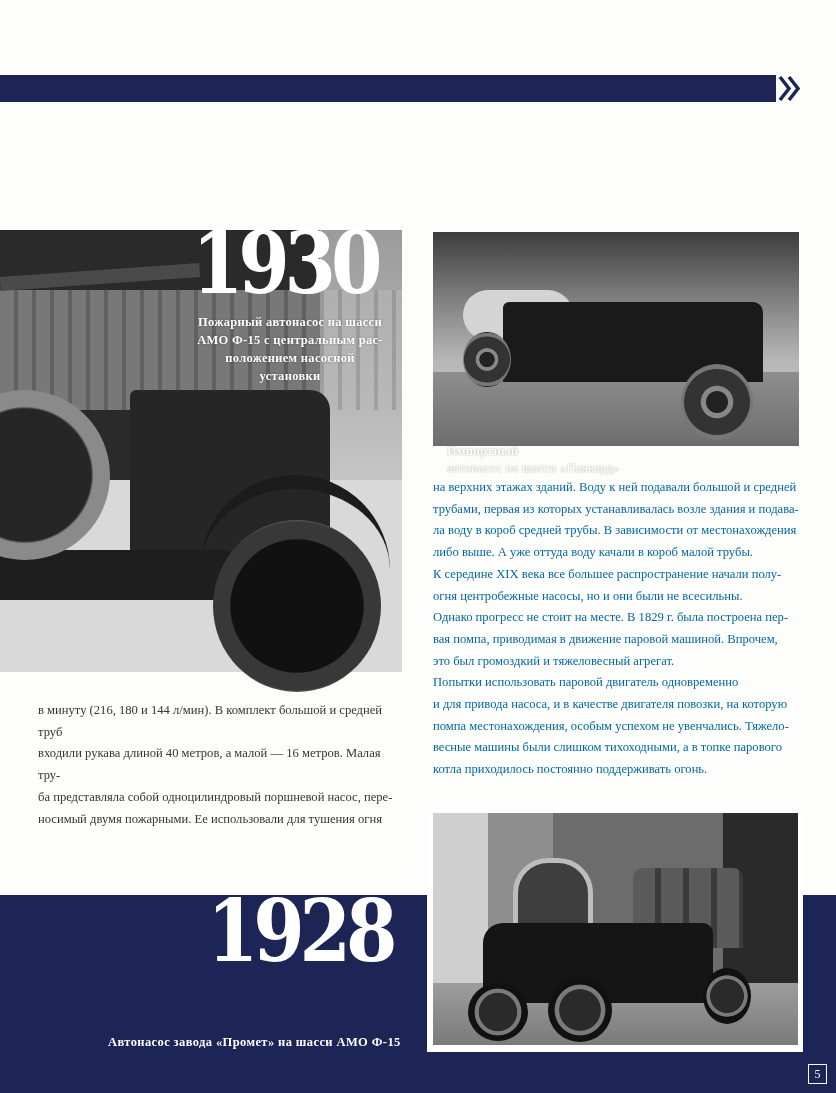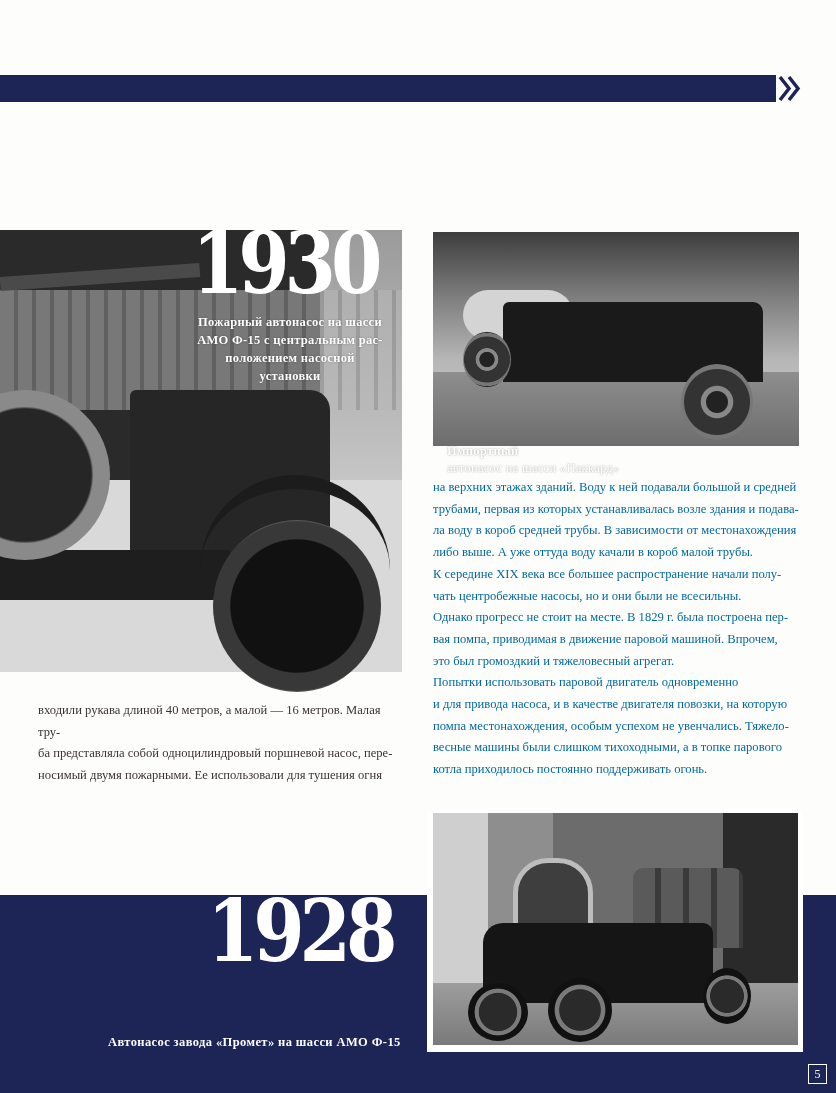--- a/index.html
+++ b/index.html
@@ -185,32 +185,33 @@
   <div class="l1">Импортный</div>
   <div>автонасос на шасси «Паккард»</div>
 </div>
 
 <div class="text-right">
   <p>на верхних этажах зданий. Воду к ней подавали большой и средней</p>
   <p>трубами, первая из которых устанавливалась возле здания и подава-</p>
   <p>ла воду в короб средней трубы. В зависимости от местонахождения</p>
   <p>либо выше. А уже оттуда воду качали в короб малой трубы.</p>
   <p>К середине XIX века все большее распространение начали полу-</p>
-  <p>чать центробежные насосы, но и они были не всесильны.</p>
+  <p>огня центробежные насосы, но и они были не всесильны.</p>
   <p>Однако прогресс не стоит на месте. В 1829 г. была построена пер-</p>
   <p>вая помпа, приводимая в движение паровой машиной. Впрочем,</p>
   <p>это был громоздкий и тяжеловесный агрегат.</p>
   <p>Попытки использовать паровой двигатель одновременно</p>
   <p>и для привода насоса, и в качестве двигателя повозки, на которую</p>
   <p>помпа местонахождения, особым успехом не увенчались. Тяжело-</p>
   <p>весные машины были слишком тихоходными, а в топке парового</p>
   <p>котла приходилось постоянно поддерживать огонь.</p>
 </div>
 
 <div class="text-left">
+  <p>в минуту (216, 180 и 144 л/мин). В комплект большой и средней труб</p>
   <p>входили рукава длиной 40 метров, а малой — 16 метров. Малая тру-</p>
   <p>ба представляла собой одноцилиндровый поршневой насос, пере-</p>
   <p>носимый двумя пожарными. Ее использовали для тушения огня</p>
 </div>
 
 <div class="bottom-band"></div>
 <div class="year-1928">1928</div>
 <div class="caption-1928">Автонасос завода «Промет» на шасси АМО Ф-15</div>
 
 <div class="photo-bottom-frame"></div>

